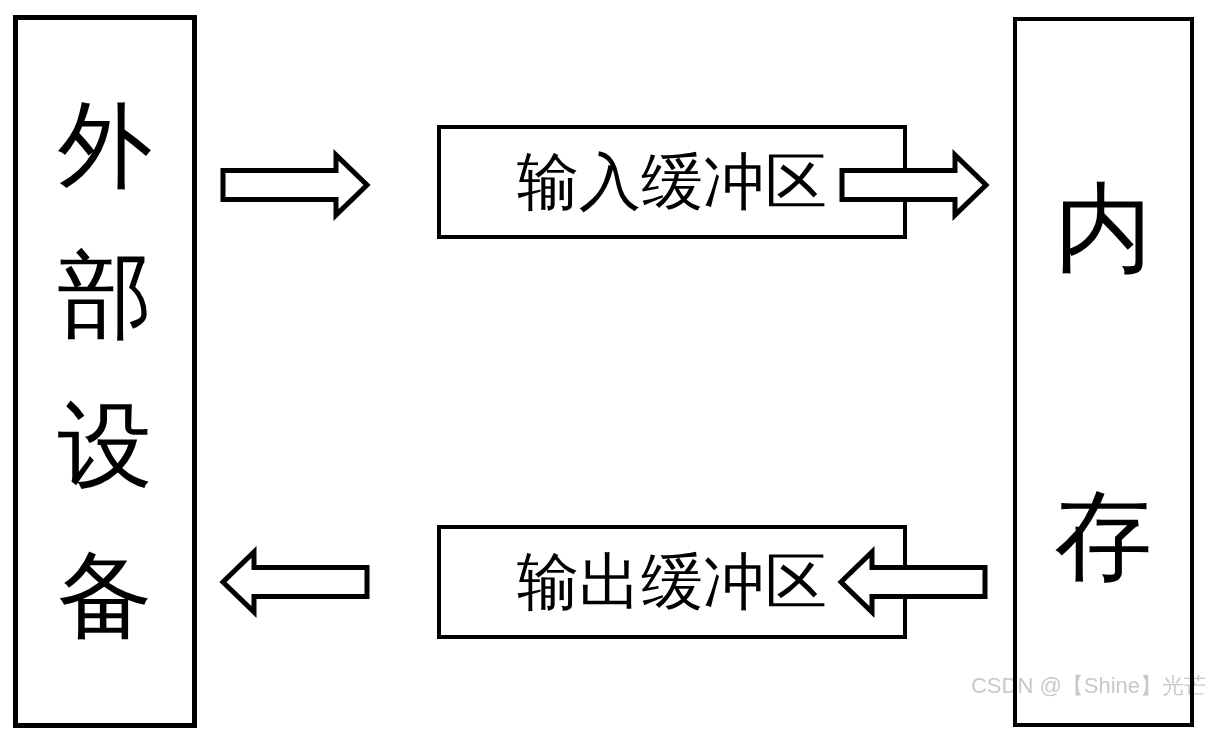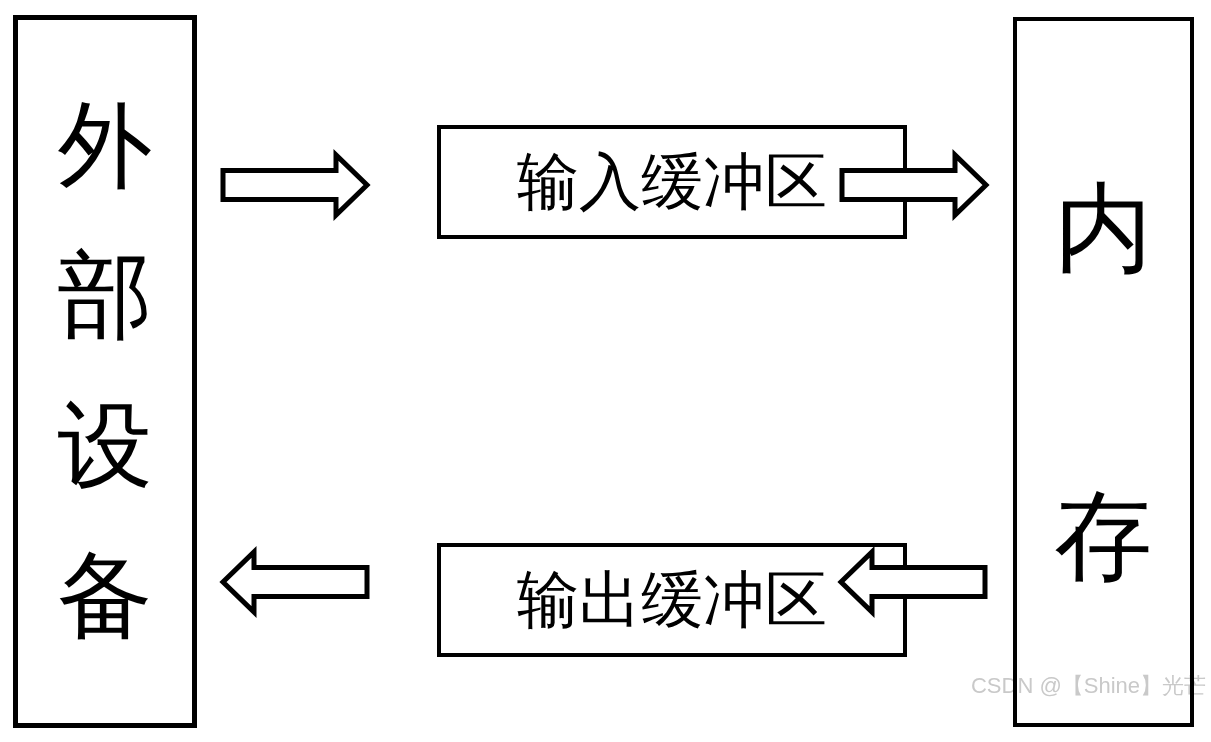--- a/index.html
+++ b/index.html
@@ -54,21 +54,21 @@
   .memory-box .vchar {
     font-size: 98px;
   }
   .buffer-box {
     left: 393px;
     width: 470px;
     height: 114px;
     margin-left: 44px;
   }
   .input-buffer-box { top: 125px; }
-  .output-buffer-box { top: 543px; }
+  .output-buffer-box { top: 525px; }
   .buffer-label {
     font-size: 62px;
     line-height: 1;
     white-space: nowrap;
   }
   .arrow {
     position: absolute;
     overflow: visible;
   }
   .arrow polygon {

